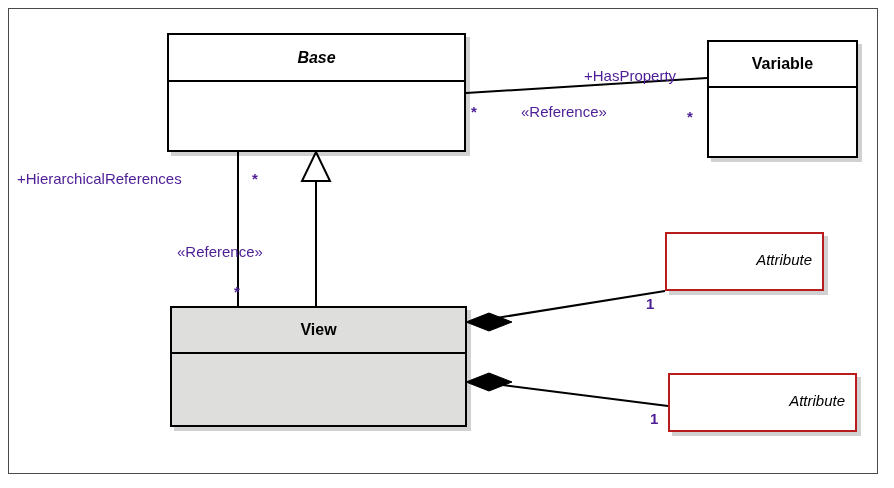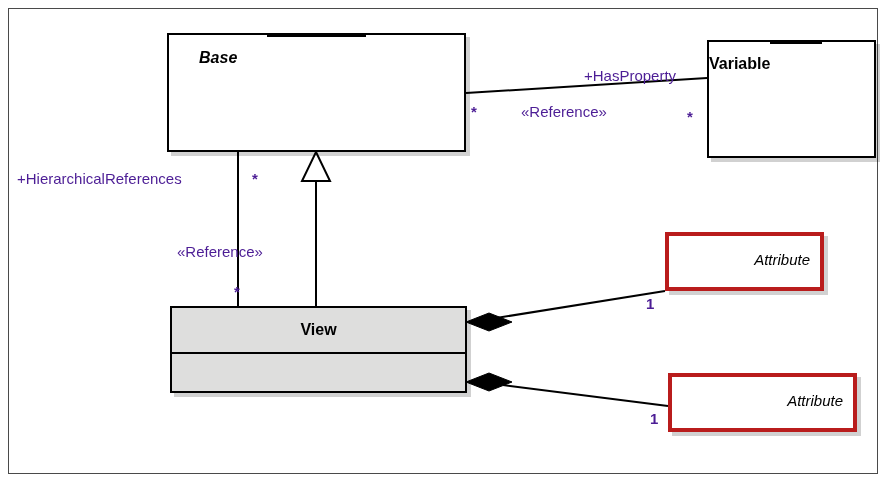--- a/index.html
+++ b/index.html
@@ -66,21 +66,21 @@
     border-top: 2px solid #000000;
   }
   .uml-compartment {
     width: 100%;
     flex: 1 1 auto;
   }
   
   .attr-box {
     position: absolute;
     box-sizing: border-box;
-    border: 4px solid #b91c1c;
+    border: 2px solid #b91c1c;
     background: #ffffff;
     box-shadow: 4px 4px 0 0 rgba(0,0,0,0.18);
     display: flex;
     flex-direction: column;
     justify-content: center;
     padding: 2px 10px 4px 10px;
   }
   .attr-stereotype {
     font-style: italic;
     font-size: 15px;
@@ -129,33 +129,33 @@
 
     
     <line x1="490" y1="319" x2="665" y2="291" stroke="#000000" stroke-width="2"></line>
     <polygon points="466,322 489,313 512,322 489,331" fill="#000000" stroke="#000000" stroke-width="1"></polygon>
 
     
     <line x1="503" y1="385" x2="668" y2="406" stroke="#000000" stroke-width="2"></line>
     <polygon points="466,382 489,373 512,382 489,391" fill="#000000" stroke="#000000" stroke-width="1"></polygon>
   </svg>
 
-  <div class="uml-box" style="left:167px; top:33px; width:299px; height:119px; display:flex; flex-direction:row;">
+  <div class="uml-box" style="left:167px; top:33px; width:299px; height:119px; display:flex; flex-direction:column;">
     <div class="uml-title italic" style="height:45px;">Base</div>
     <div class="uml-divider"></div>
     <div class="uml-compartment"></div>
   </div>
 
-  <div class="uml-box" style="left:707px; top:40px; width:169px; height:118px; display:flex; ">
+  <div class="uml-box" style="left:707px; top:40px; width:151px; height:118px; display:flex; flex-direction:column;">
     <div class="uml-title" style="height:44px;">Variable</div>
     <div class="uml-divider"></div>
     <div class="uml-compartment"></div>
   </div>
 
-  <div class="uml-box shaded" style="left:170px; top:306px; width:297px; height:87px; display:flex; flex-direction:column;">
+  <div class="uml-box shaded" style="left:170px; top:306px; width:297px; height:121px; display:flex; flex-direction:column;">
     <div class="uml-title" style="height:44px;">View</div>
     <div class="uml-divider"></div>
     <div class="uml-compartment"></div>
   </div>
 
   <div class="attr-box" style="left:665px; top:232px; width:159px; height:59px;">
     <div class="attr-stereotype">Attribute</div>
   </div>
 
   <div class="attr-box" style="left:668px; top:373px; width:189px; height:59px;">

